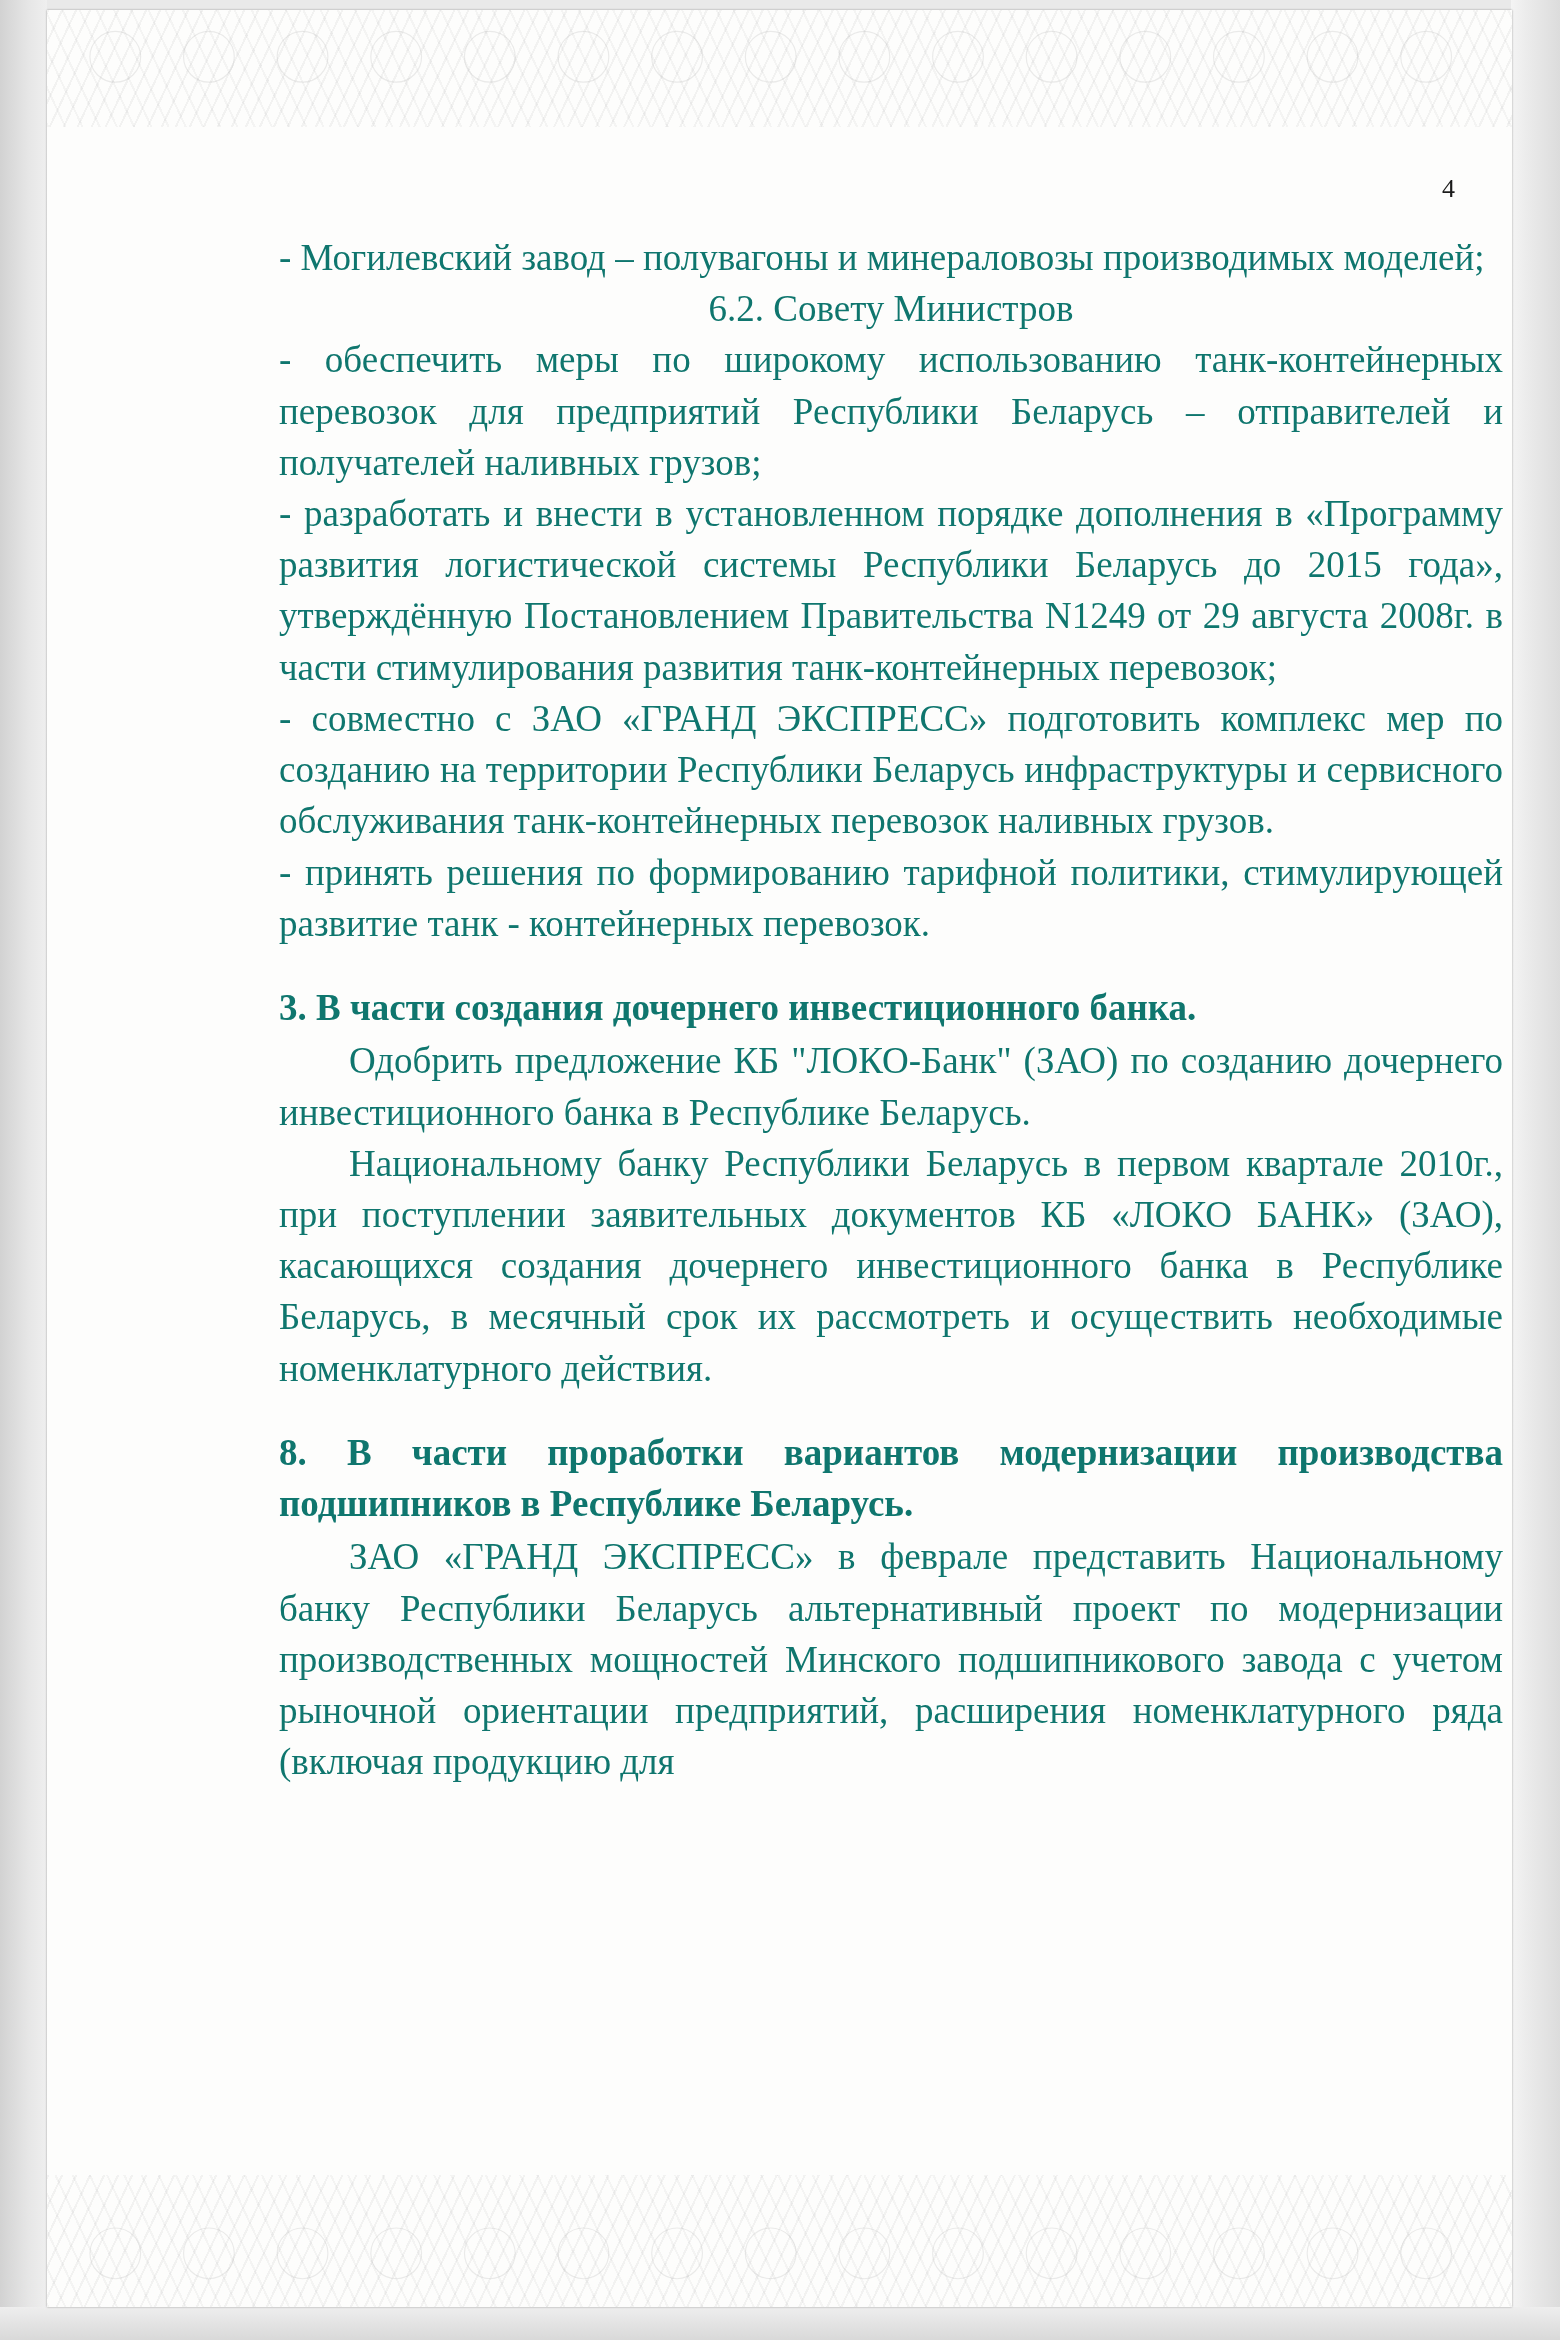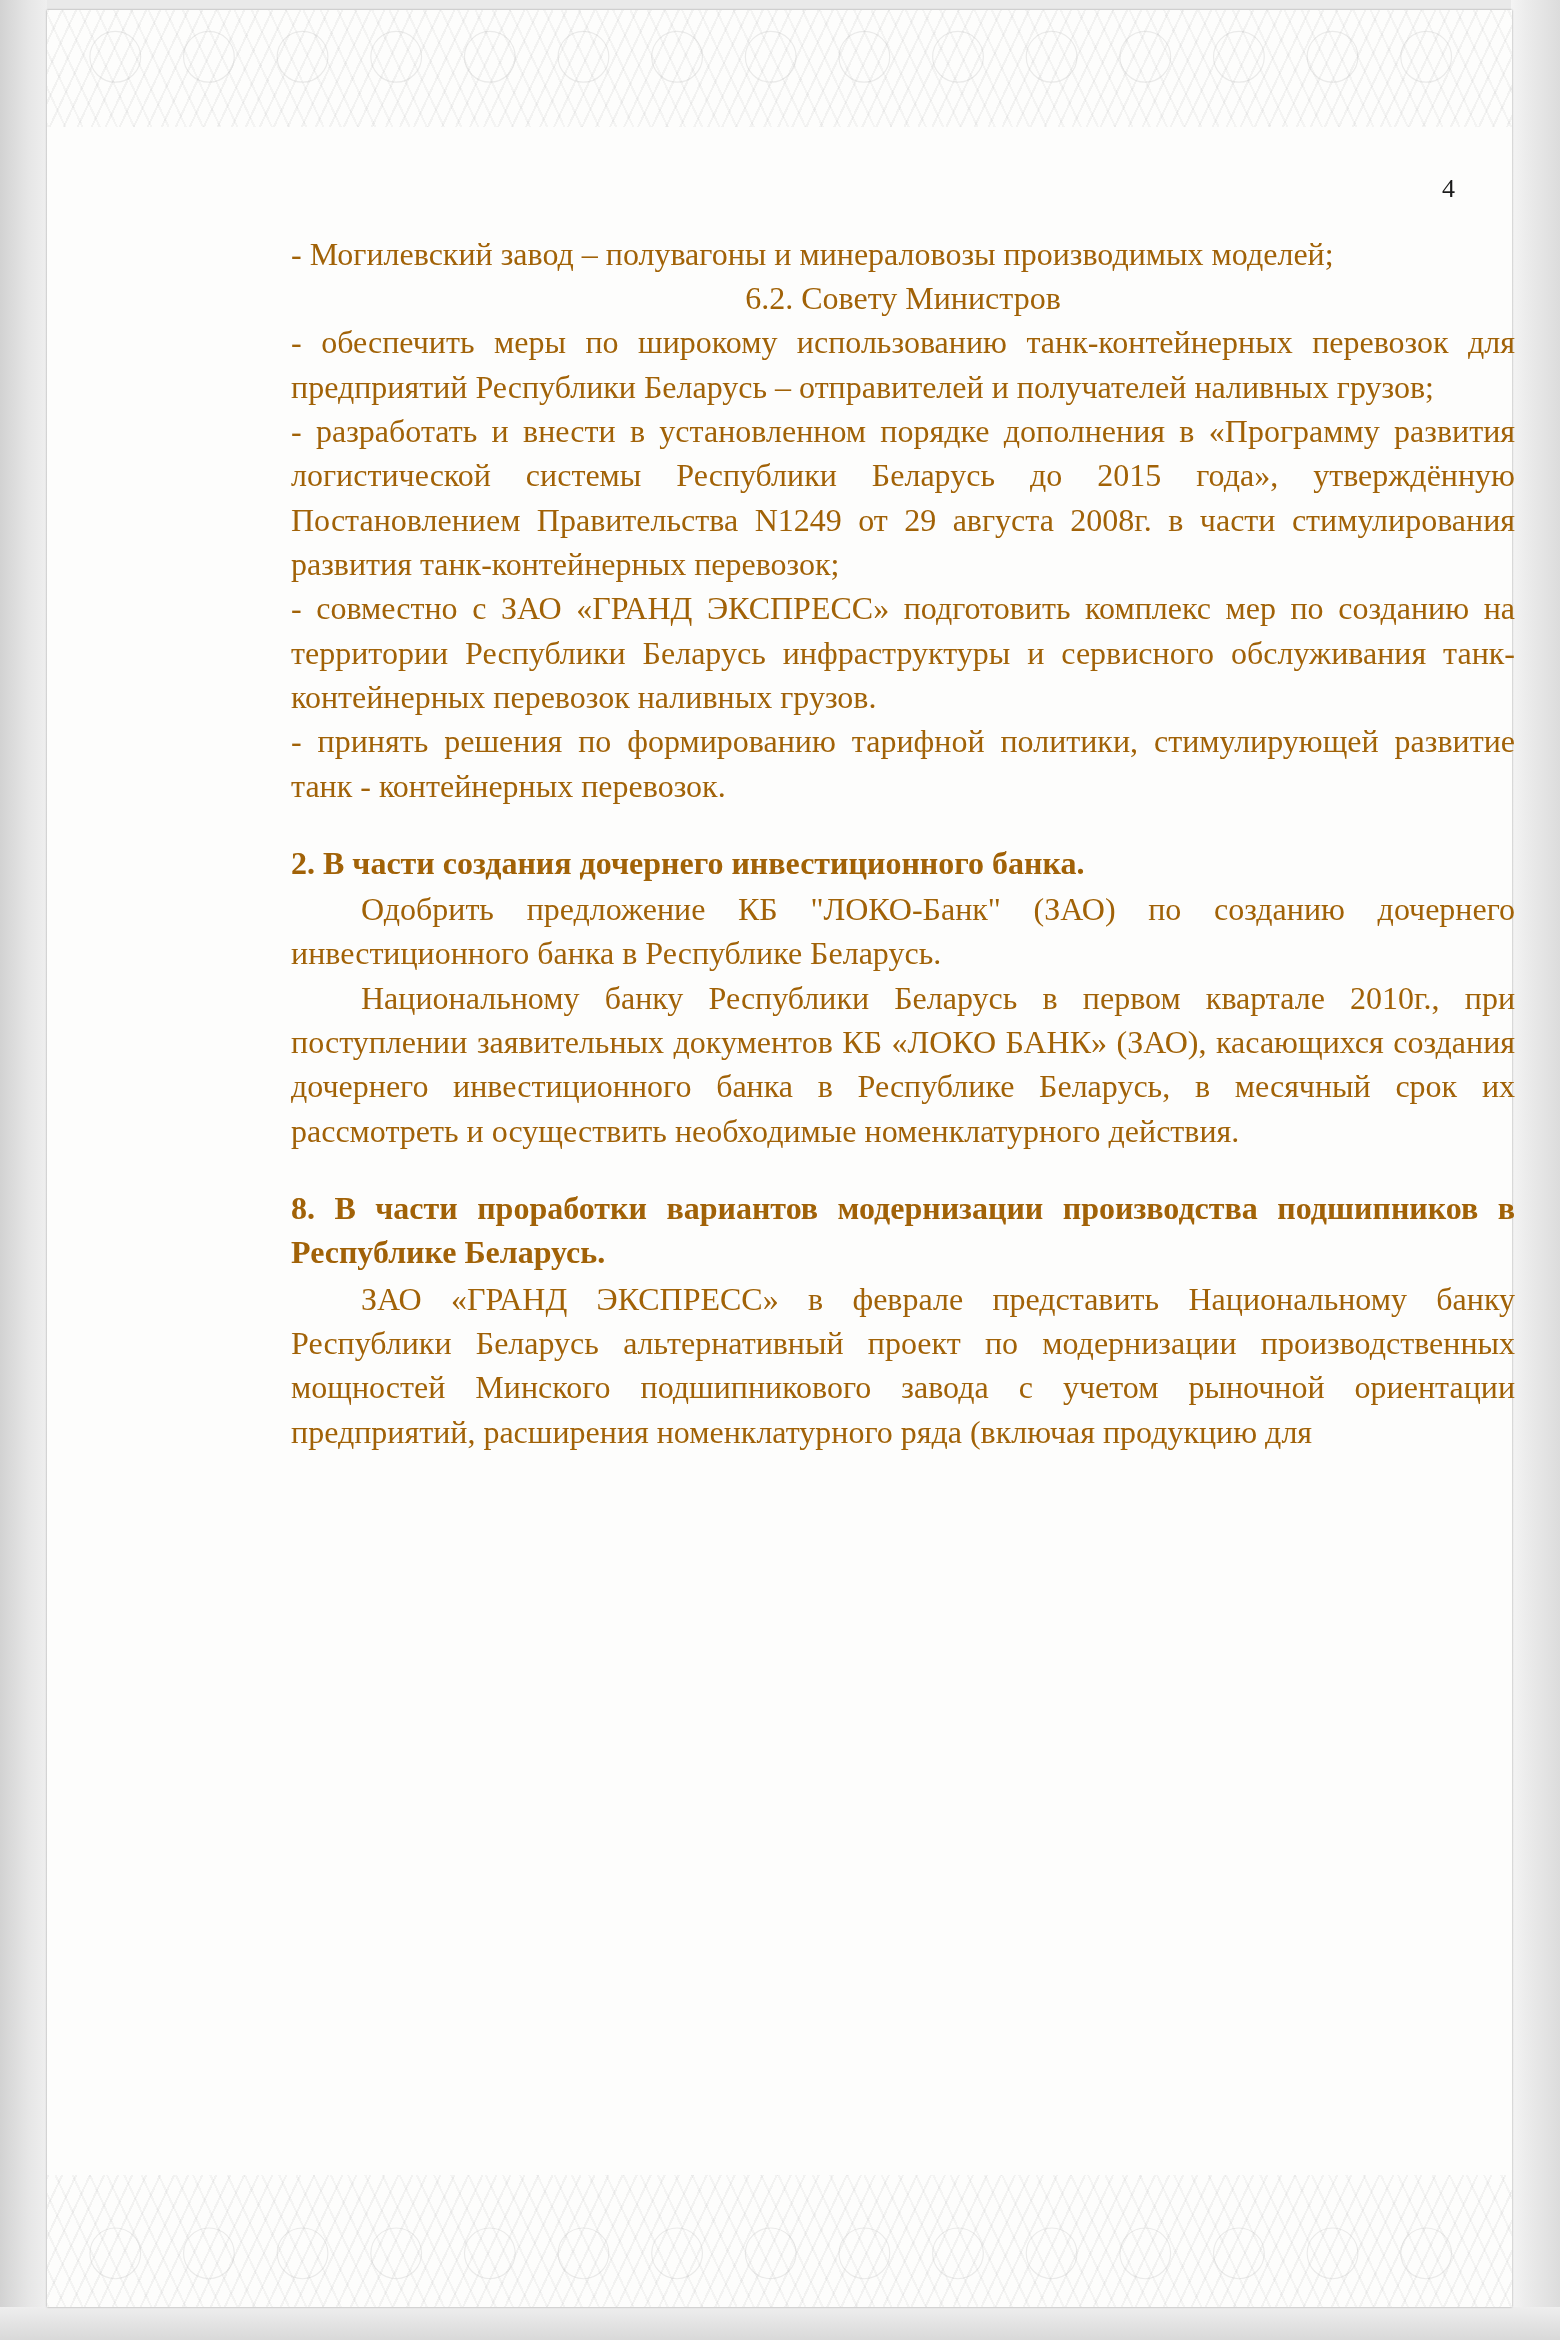--- a/index.html
+++ b/index.html
@@ -76,25 +76,25 @@
   .page-number {
     position: absolute;
     right: 57px;
     top: 164px;
     font-size: 26px;
     color: #1b1b1b;
   }
 
   .content {
     position: absolute;
-    left: 244px;
+    left: 232px;
     top: 222px;
     width: 1224px;
-    color: #a16207;
-    font-size: 32px;
+    color: #0f766e;
+    font-size: 37px;
     line-height: 1.385;
   }
 
   p {
     margin: 0;
     text-align: justify;
     text-justify: inter-word;
   }
   p.nojust { text-align: center; }
   p.indent { text-indent: 70px; }
@@ -168,21 +168,21 @@
 
       <p>- обеспечить меры по широкому использованию танк-контейнерных перевозок для предприятий Республики Беларусь – отправителей и получателей наливных грузов;</p>
 
       <p>- разработать и внести в установленном порядке дополнения в «Программу развития логистической системы Республики Беларусь до 2015 года», утверждённую Постановлением Правительства N1249 от 29 августа 2008г. в части стимулирования развития танк-контейнерных перевозок;</p>
 
       <p>- совместно с ЗАО «ГРАНД ЭКСПРЕСС» подготовить комплекс мер по созданию на территории Республики Беларусь инфраструктуры и сервисного обслуживания танк-контейнерных перевозок наливных грузов.</p>
 
 
       <p>- принять решения по формированию тарифной политики, стимулирующей развитие танк - контейнерных перевозок.</p>
 
-      <p class="heading">2. В части создания дочернего инвестиционного банка.</p>
+      <p class="heading">3. В части создания дочернего инвестиционного банка.</p>
 
       <p class="indent">Одобрить предложение КБ "ЛОКО-Банк" (ЗАО) по созданию дочернего инвестиционного банка в Республике Беларусь.</p>
 
       <p class="indent">Национальному банку Республики Беларусь в первом квартале 2010г., при поступлении заявительных документов КБ «ЛОКО БАНК» (ЗАО), касающихся создания дочернего инвестиционного банка в Республике Беларусь, в месячный срок их рассмотреть и осуществить необходимые номенклатурного действия.</p>
 
       <p class="heading">8. В части проработки вариантов модернизации производства подшипников в Республике Беларусь.</p>
 
       <p class="indent">ЗАО «ГРАНД ЭКСПРЕСС» в феврале представить Национальному банку Республики Беларусь альтернативный проект по модернизации производственных мощностей Минского подшипникового завода с учетом рыночной ориентации предприятий, расширения номенклатурного ряда (включая продукцию для</p>
 
     </div>

